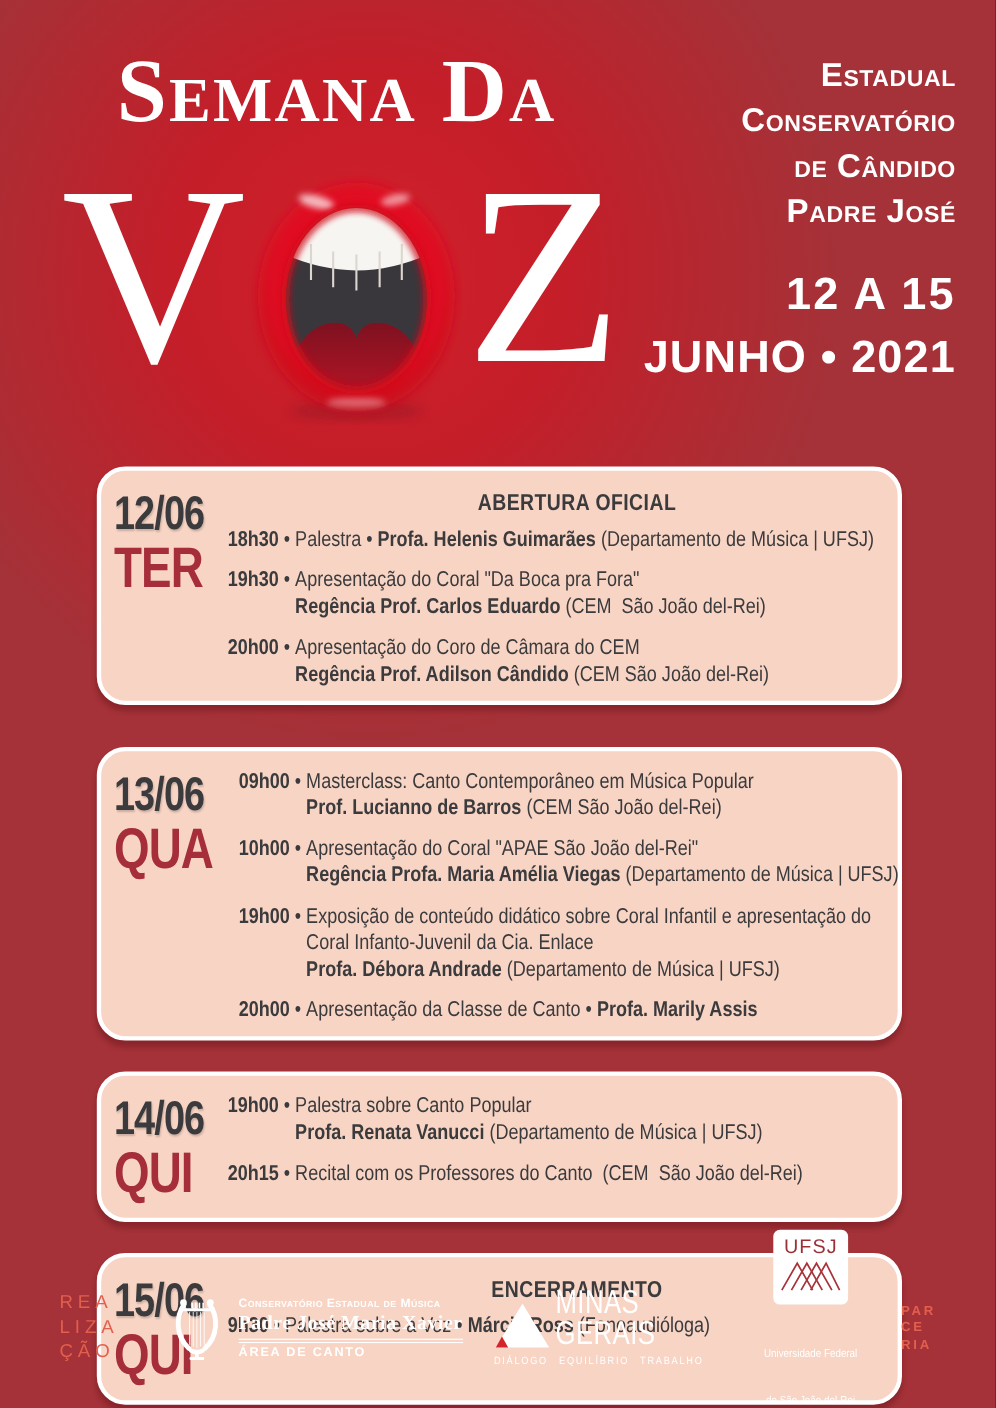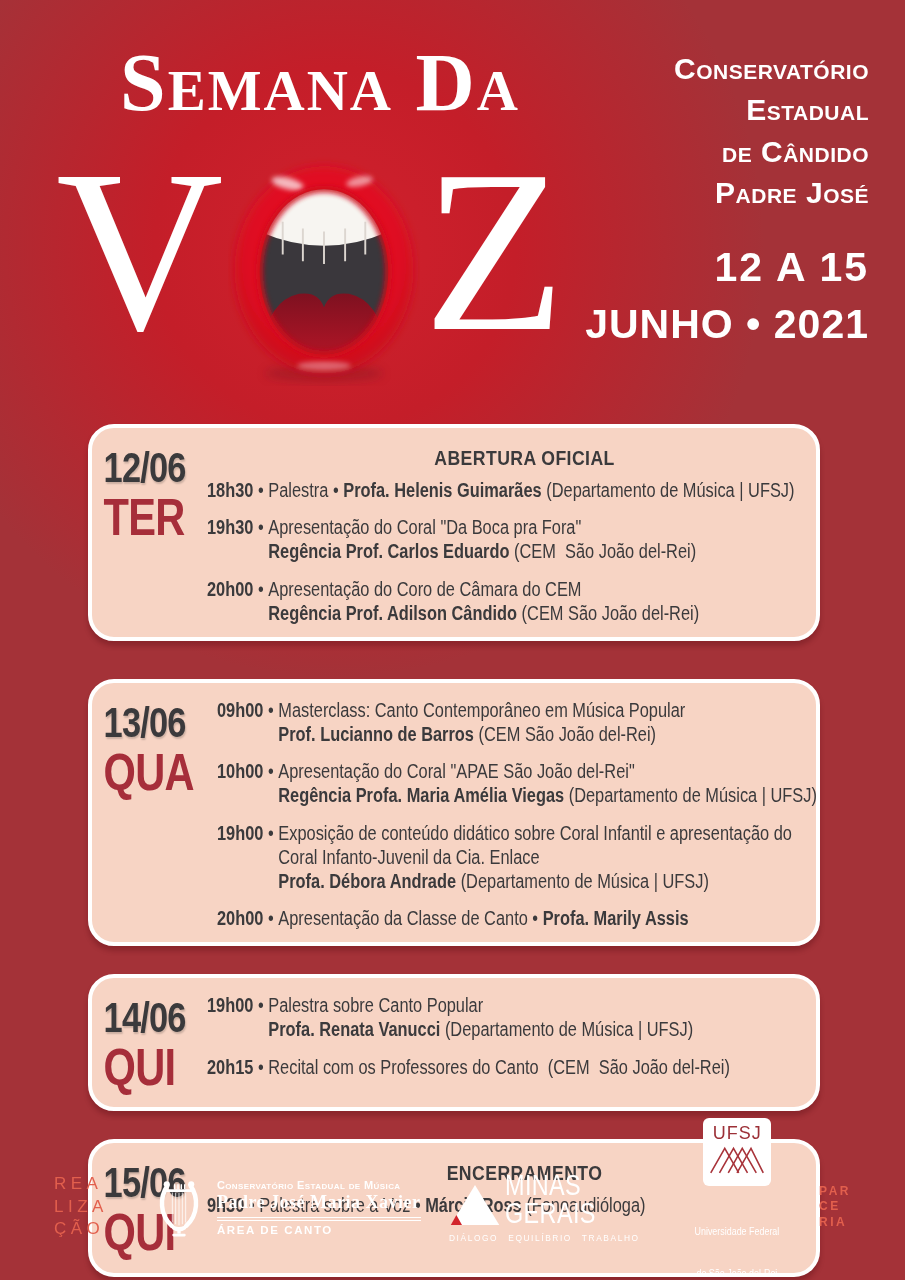--- a/index.html
+++ b/index.html
@@ -5,21 +5,21 @@
   html,body{margin:0;padding:0;background:#5a1b1e;}
   .poster{
     position:relative;width:905px;height:1280px;overflow:hidden;
     font-family:"Liberation Sans",sans-serif;
     background:
       radial-gradient(circle 430px at 335px 248px,#d2202d 0%,#c41e29 42%,rgba(172,46,52,0) 100%),
       #a43238;
   }
   
   .brand-title{
-    position:absolute;left:100px;top:40px;width:440px;text-align:center;
+    position:absolute;left:86px;top:40px;width:440px;text-align:center;
     font-family:"Liberation Serif",serif;font-weight:bold;font-variant:small-caps;
     font-size:82px;color:#fff;letter-spacing:2px;line-height:1.05;
   }
   .voz{
     position:absolute;left:56px;top:116px;display:flex;align-items:center;
     font-family:"Liberation Serif",serif;font-size:232px;color:#fff;line-height:1;
   }
   .mouth-wrap{width:192px;height:240px;margin:30px 4px 0 4px;}
   .org-info{position:absolute;top:48px;right:36px;text-align:right;color:#fff;font-weight:bold;}
   .org-line{font-size:30px;font-variant:small-caps;line-height:1.38;letter-spacing:.5px;}
@@ -114,22 +114,22 @@
           <path d="M26,196 Q100,238 174,196 L174,244 L26,244 Z" fill="#f3f0eb"></path>
           <path d="M63,204 v28 M87,213 v28 M113,213 v28 M137,204 v28" stroke="#dcd6d0" stroke-width="2" fill="none"></path>
         </g>
         <ellipse cx="100" cy="128" rx="67" ry="86" fill="none" stroke="#cf101f" stroke-width="7" opacity=".9" filter="url(#soft2)"></ellipse>
       </svg>
     </span>
     <span>Z</span>
   </div>
 
   <div class="org-info">
+    <div class="org-line">Estadual</div>
     <div class="org-line">Conservatório</div>
-    <div class="org-line">Estadual</div>
     <div class="org-line">de Cândido</div>
     <div class="org-line">Padre José</div>
     <div class="date-range">12 A 15</div>
     <div class="date-line">JUNHO • 2021</div>
   </div>
 
   <div class="schedule">
 
     <section class="card card-1">
       <div class="datecol">

